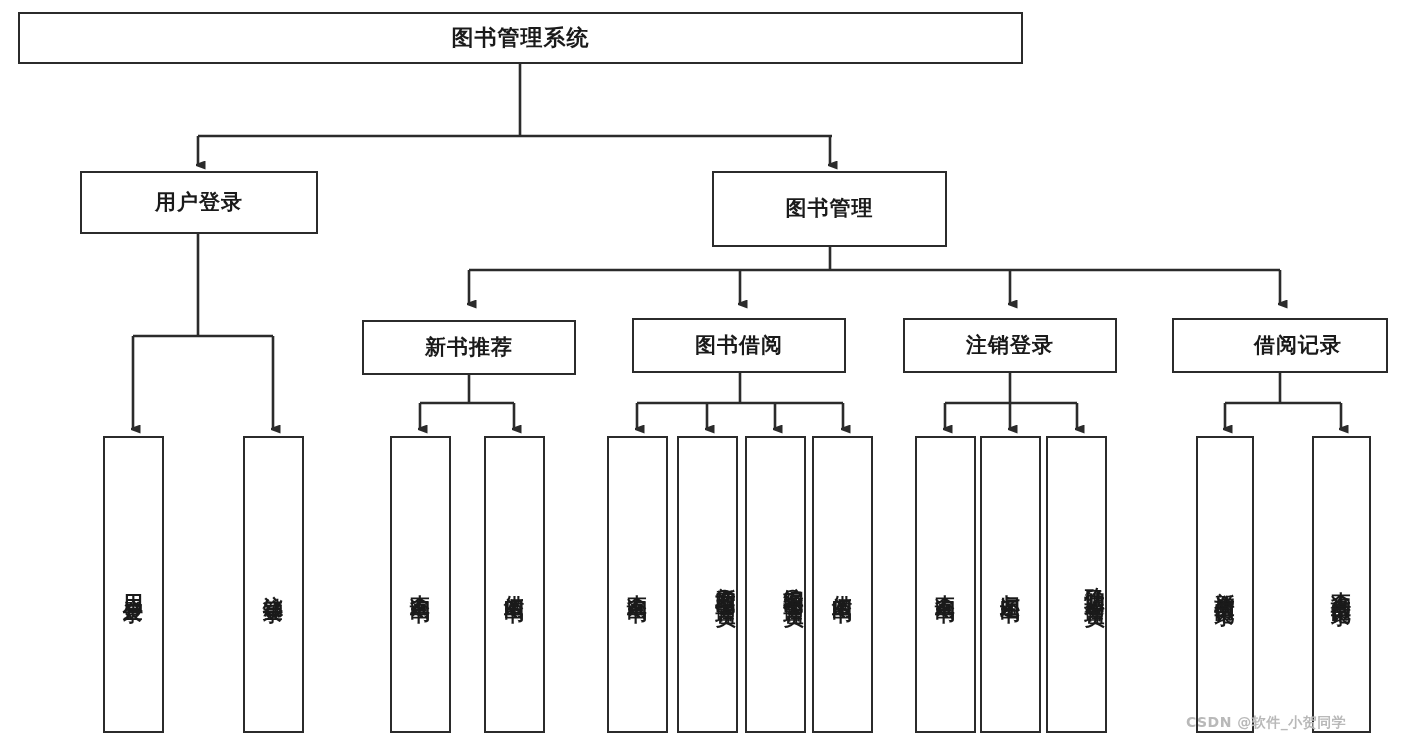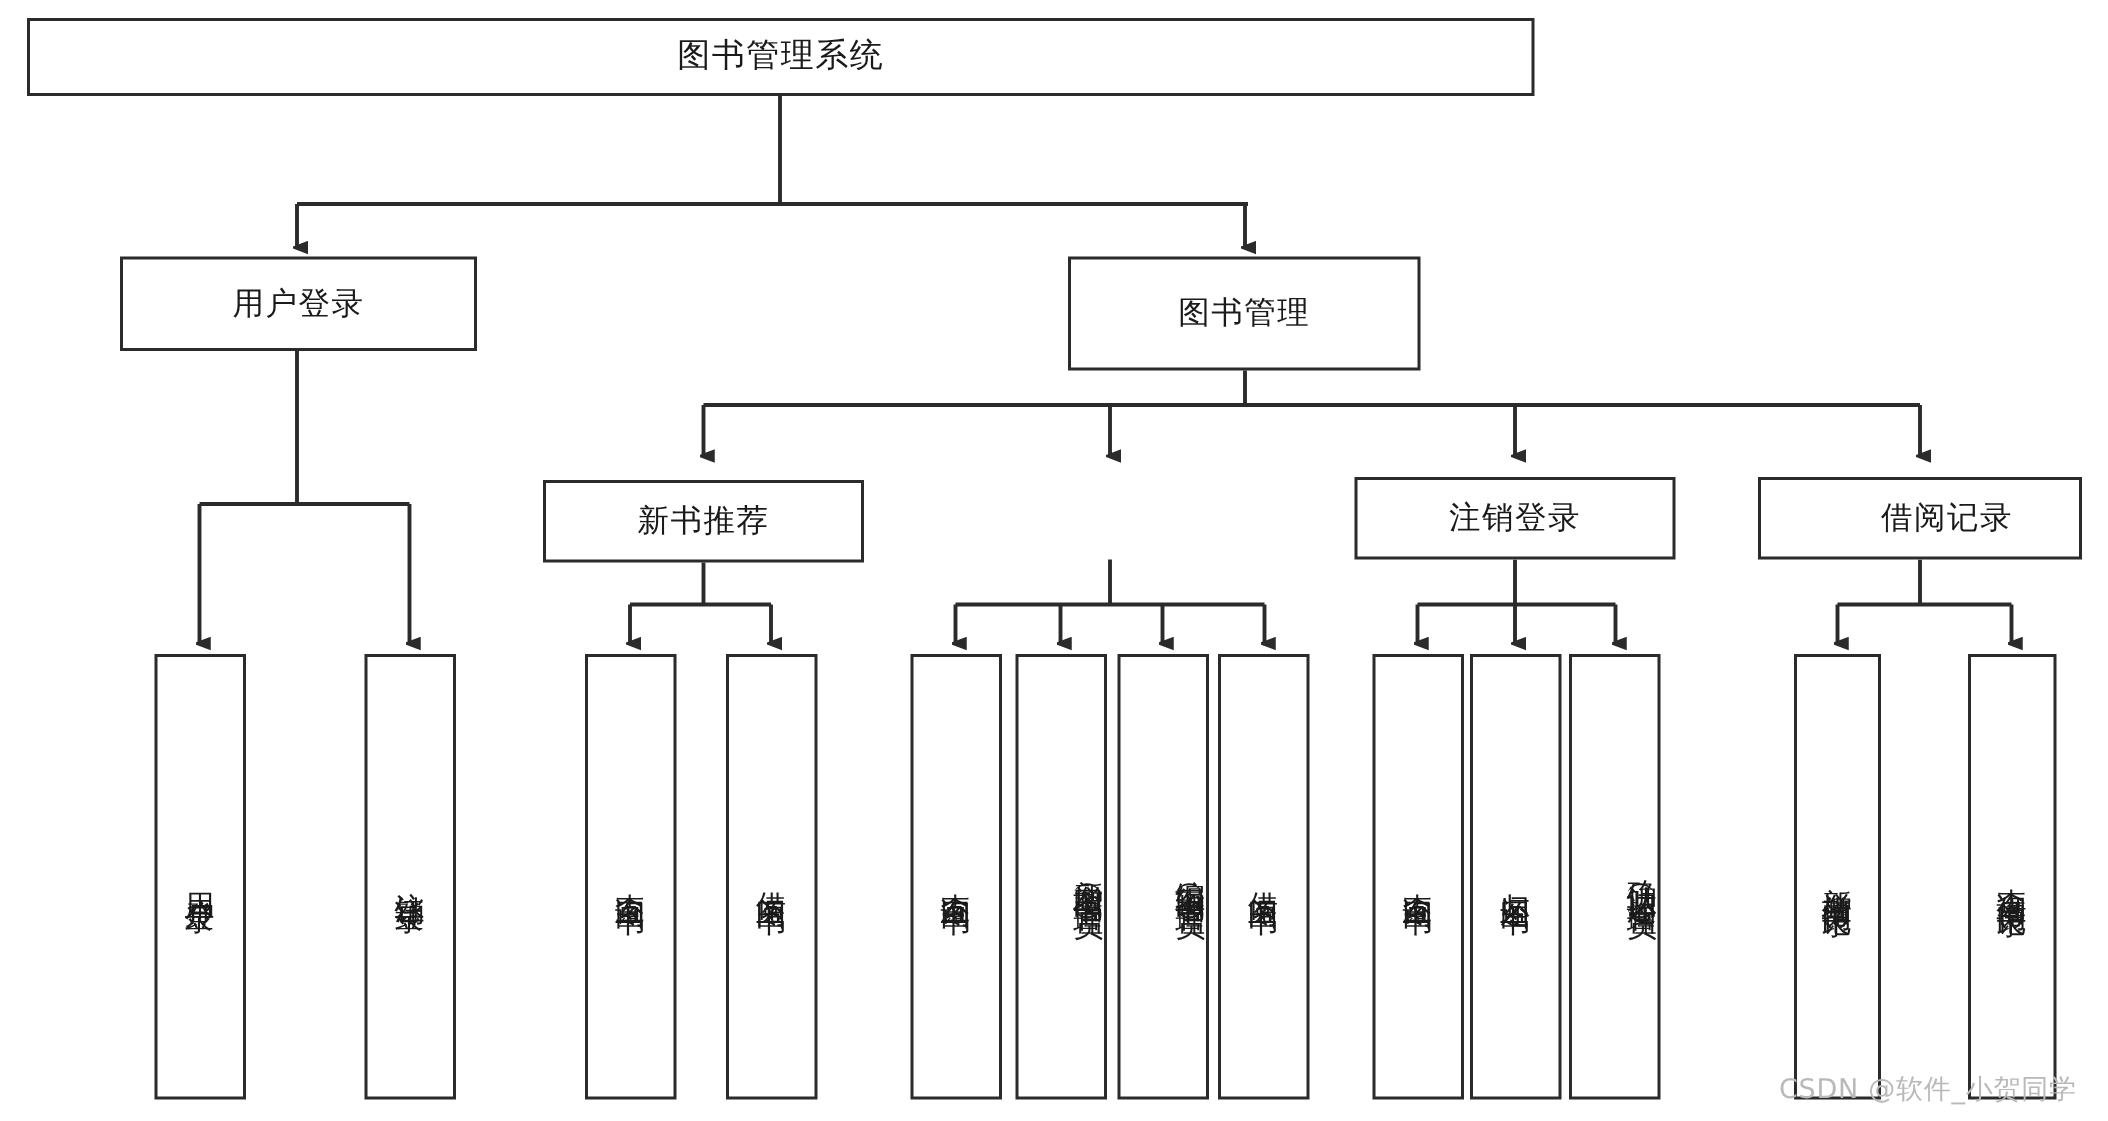--- a/index.html
+++ b/index.html
@@ -9,20 +9,21 @@
   }
   body {
     font-family: "DejaVu Sans", "Liberation Sans", sans-serif;
   }
   #canvas {
     position: relative;
     width: 1405px;
     height: 747px;
     background: #ffffff;
     overflow: hidden;
+    font-weight: bold;
   }
   svg.wires {
     position: absolute;
     left: 0;
     top: 0;
     width: 1405px;
     height: 747px;
     pointer-events: none;
   }
   .node {
@@ -56,21 +57,21 @@
     justify-content: center;
   }
   .node.vert.midalign {
     align-items: center;
     justify-content: center;
   }
   .watermark {
     position: absolute;
     left: 1186px;
     top: 714px;
-    font-size: 18px;
+    font-size: 14px;
     color: #b9b9b9;
     white-space: nowrap;
     letter-spacing: 0.5px;
   }
 </style>
 </head>
 <body>
 
 <div id="canvas">
 
@@ -123,20 +124,21 @@
       <path d="M1341,403 L1341,429" marker-end="url(#arrow)"></path>
     </g>
   </svg>
 
   <div class="node horiz root" style="left:18px; top:12px; width:1005px; height:52px;">图书管理系统</div>
 
   <div class="node horiz" style="left:80px; top:171px; width:238px; height:63px;">用户登录</div>
   <div class="node horiz" style="left:712px; top:171px; width:235px; height:76px;">图书管理</div>
 
   <div class="node horiz" style="left:362px; top:320px; width:214px; height:55px;">新书推荐</div>
+  <div class="node horiz" style="left:632px; top:318px; width:214px; height:55px;">图书借阅</div>
   <div class="node horiz" style="left:903px; top:318px; width:214px; height:55px;">注销登录</div>
   <div class="node horiz" style="left:1172px; top:318px; width:216px; height:55px;padding-left:36px;">借阅记录</div>
 
   <div class="node vert midalign" style="left:103px; top:436px; width:61px; height:297px;">用户登录</div>
   <div class="node vert midalign" style="left:243px; top:436px; width:61px; height:297px;">注销登录</div>
 
   <div class="node vert midalign" style="left:390px; top:436px; width:61px; height:297px;">查询图书</div>
   <div class="node vert midalign" style="left:484px; top:436px; width:61px; height:297px;">借阅图书</div>
 
   <div class="node vert midalign" style="left:607px; top:436px; width:61px; height:297px;">查询图书</div>

